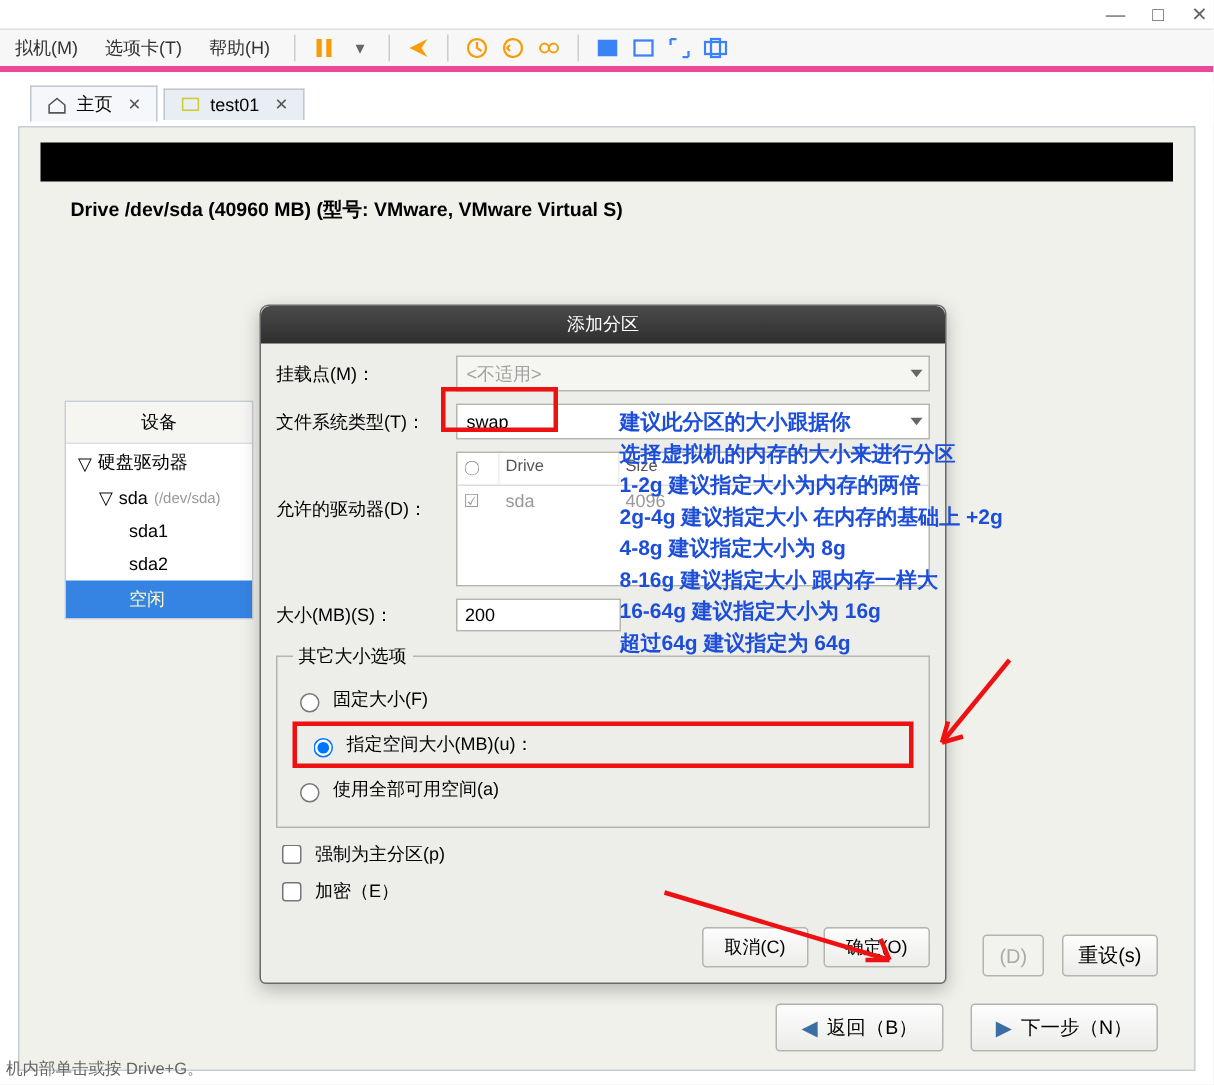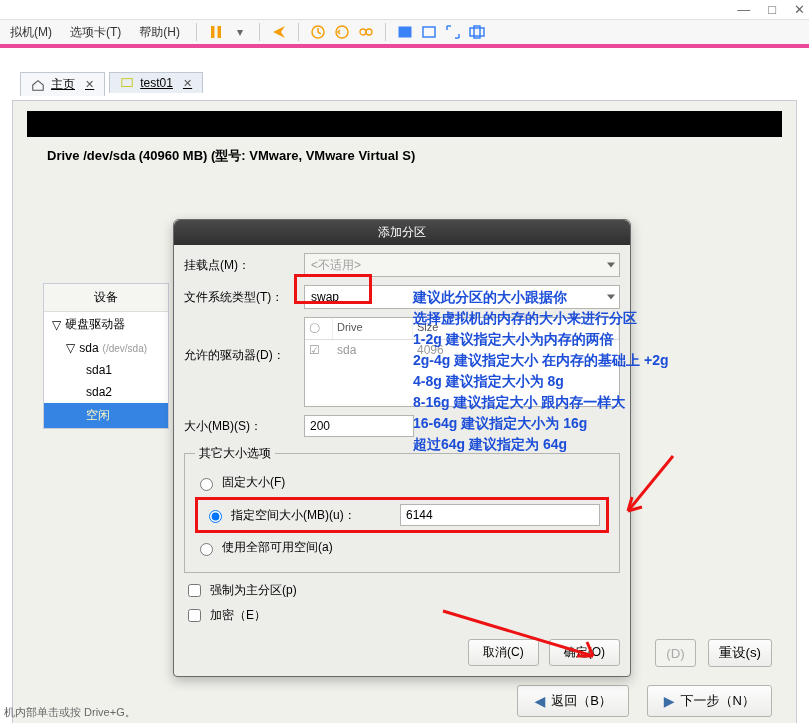--- a/index.html
+++ b/index.html
@@ -45,26 +45,25 @@
     width: 18px; height: 18px; display: inline-flex; align-items: center; justify-content: center;
     color: #f59e0b;
   }
   .tb-icon svg { width: 16px; height: 16px; }
   .tb-pause svg rect { fill: #f59e0b; }
   .tb-blue svg { stroke: #3b82f6; fill: #3b82f6; }
   
   .tab-row {
     height: 26px;
     display: flex;
-    align-items: flex-start;
+    align-items: center;
     padding-left: 20px;
     gap: 4px;
     background: #fff;
-    margin-top: 24px;
-    text-decoration: underline;
+    margin-top: 8px;
   }
   .tab {
     border: 1px solid #bfc7d0;
     border-bottom: none;
     background: #f5f7fa;
     padding: 3px 10px;
     display: flex;
     align-items: center;
     gap: 6px;
     font-size: 12px;
@@ -400,21 +399,20 @@
         <legend>其它大小选项</legend>
         <div class="radio-row">
           <input type="radio" name="szopt" style="">
           <span>固定大小(F)</span>
         </div>
         <div class="radio-row box-red" style="padding:4px 6px; justify-content:space-between">
           <div style="display:flex;align-items:center;gap:6px">
             <input type="radio" name="szopt" checked="" style="">
             <span>指定空间大小(MB)(u)：</span>
           </div>
-          <input type="text" class="fld-input" style="width: 200px;" value="6144">
         </div>
         <div class="radio-row">
           <input type="radio" name="szopt" style="">
           <span>使用全部可用空间(a)</span>
         </div>
       </fieldset>
       <div class="check-row">
         <input type="checkbox" style="">
         <span>强制为主分区(p)</span>
       </div>

